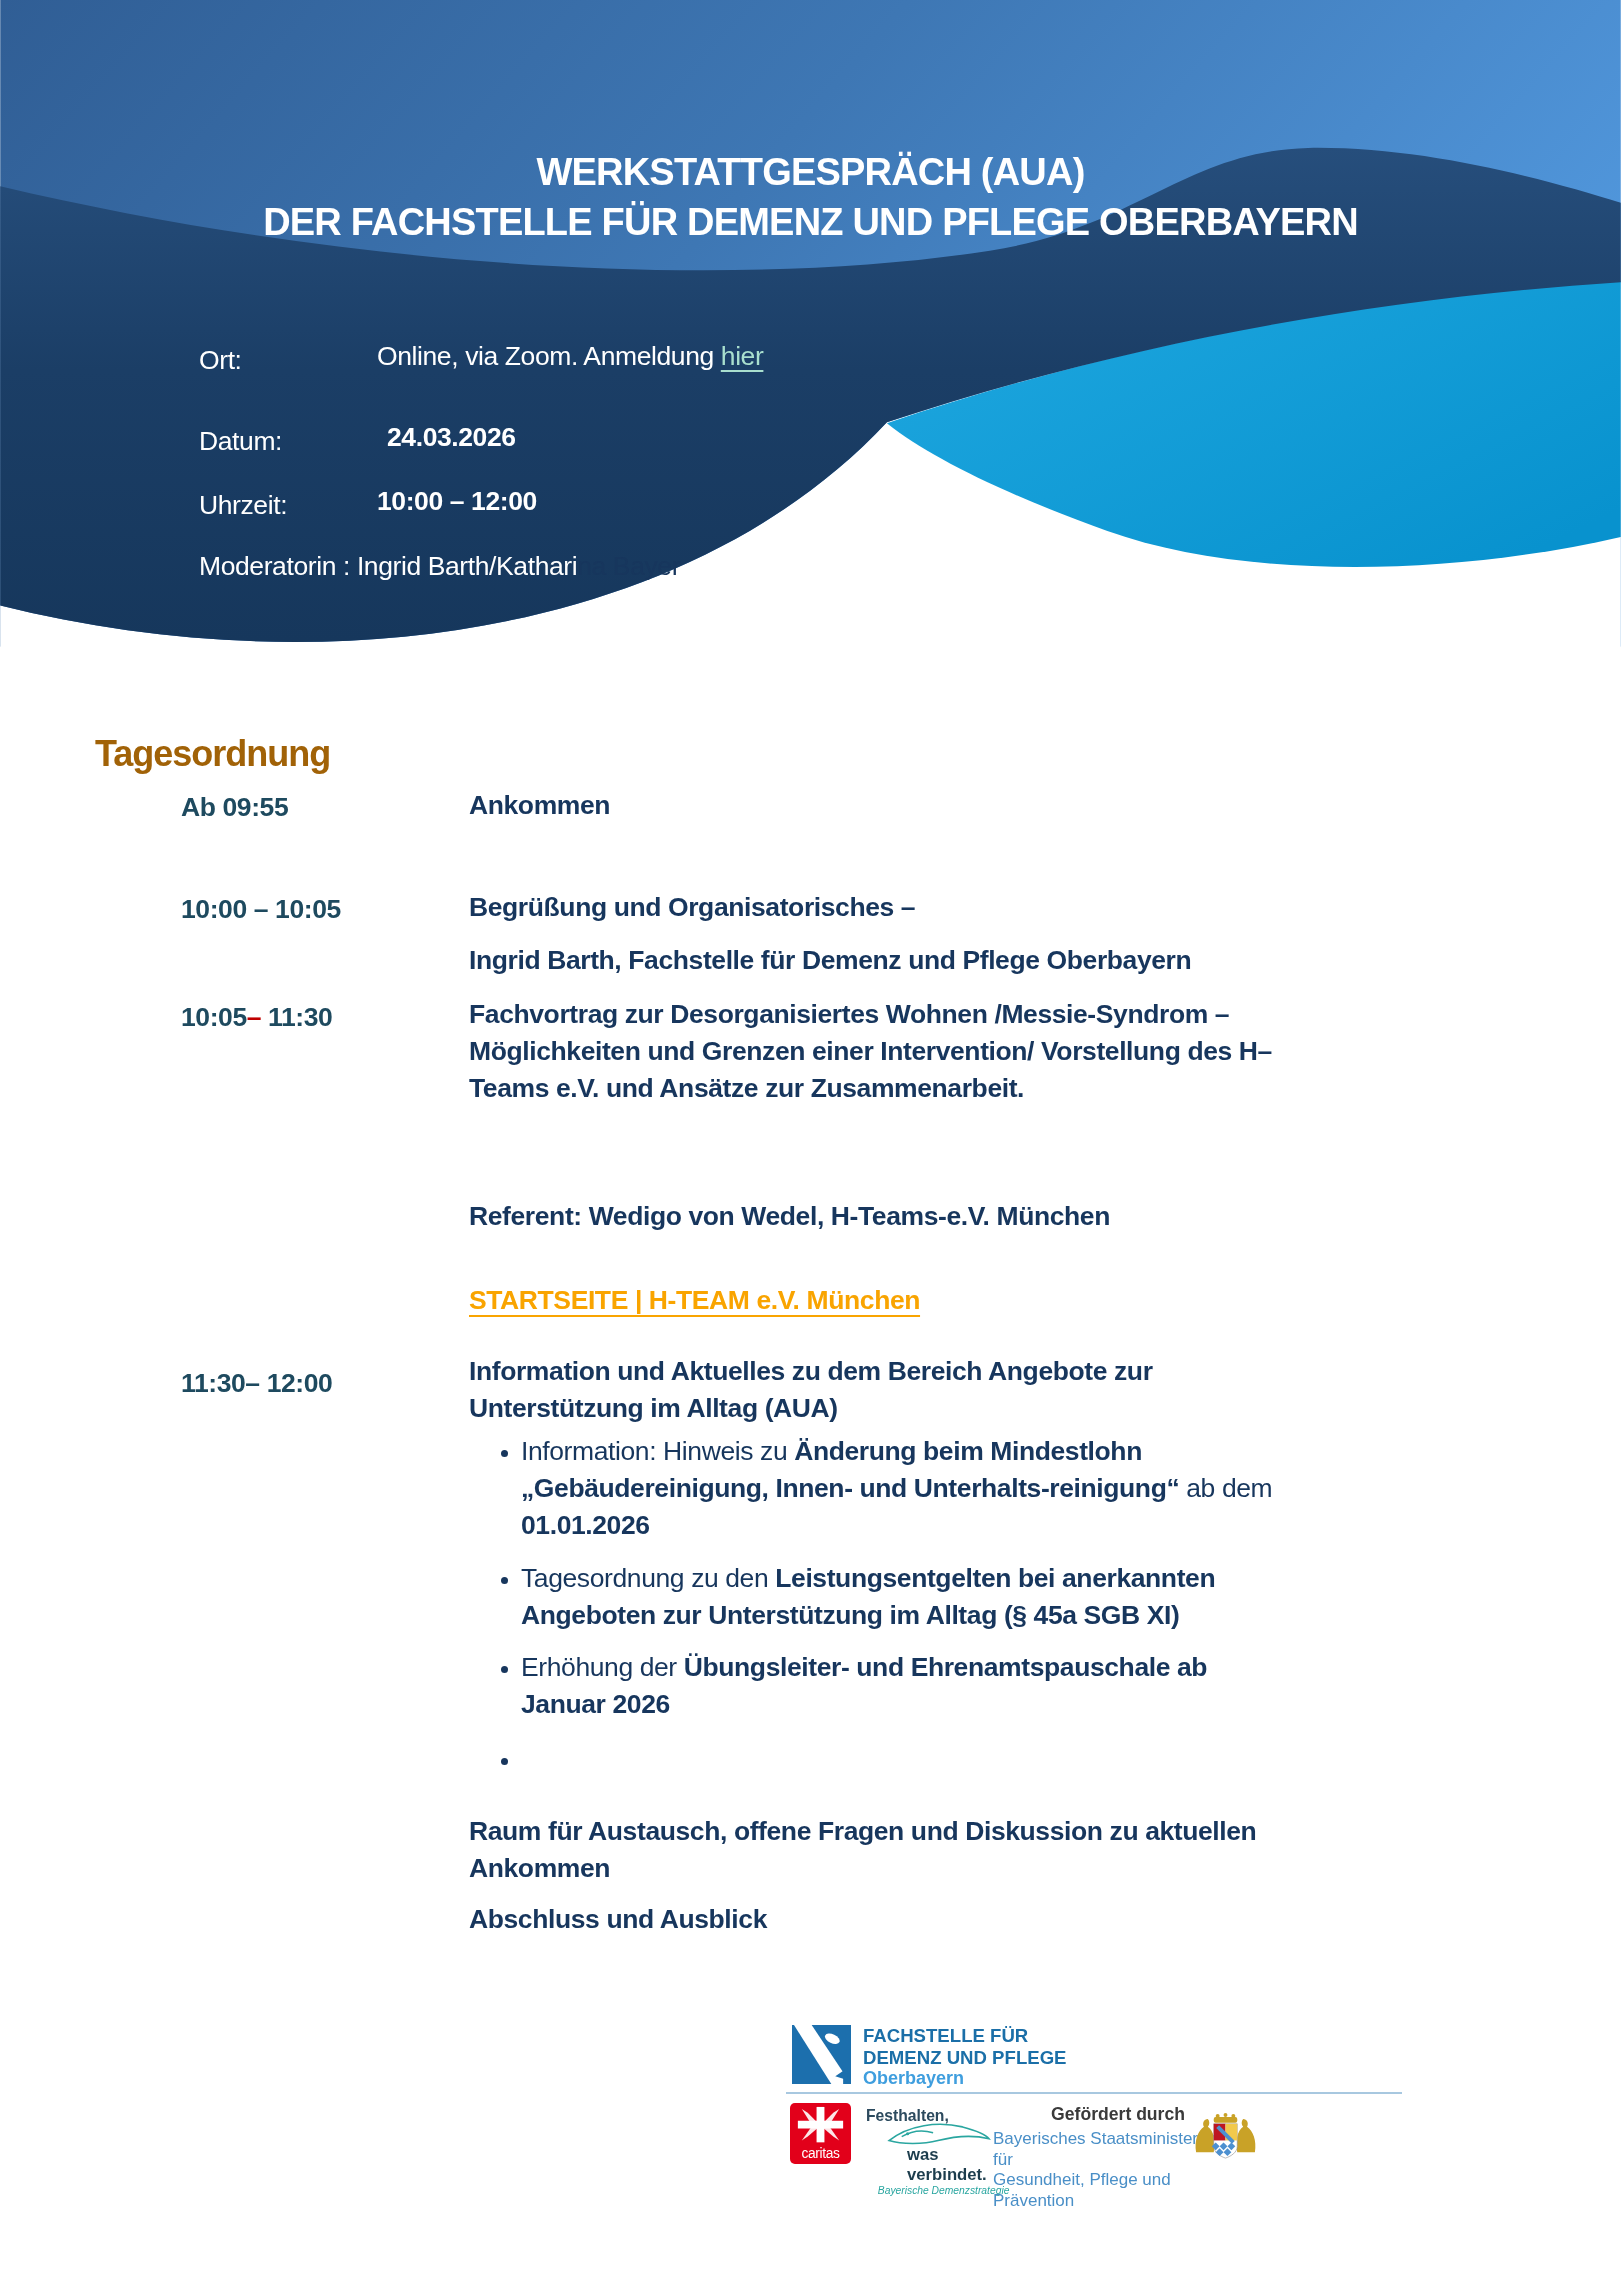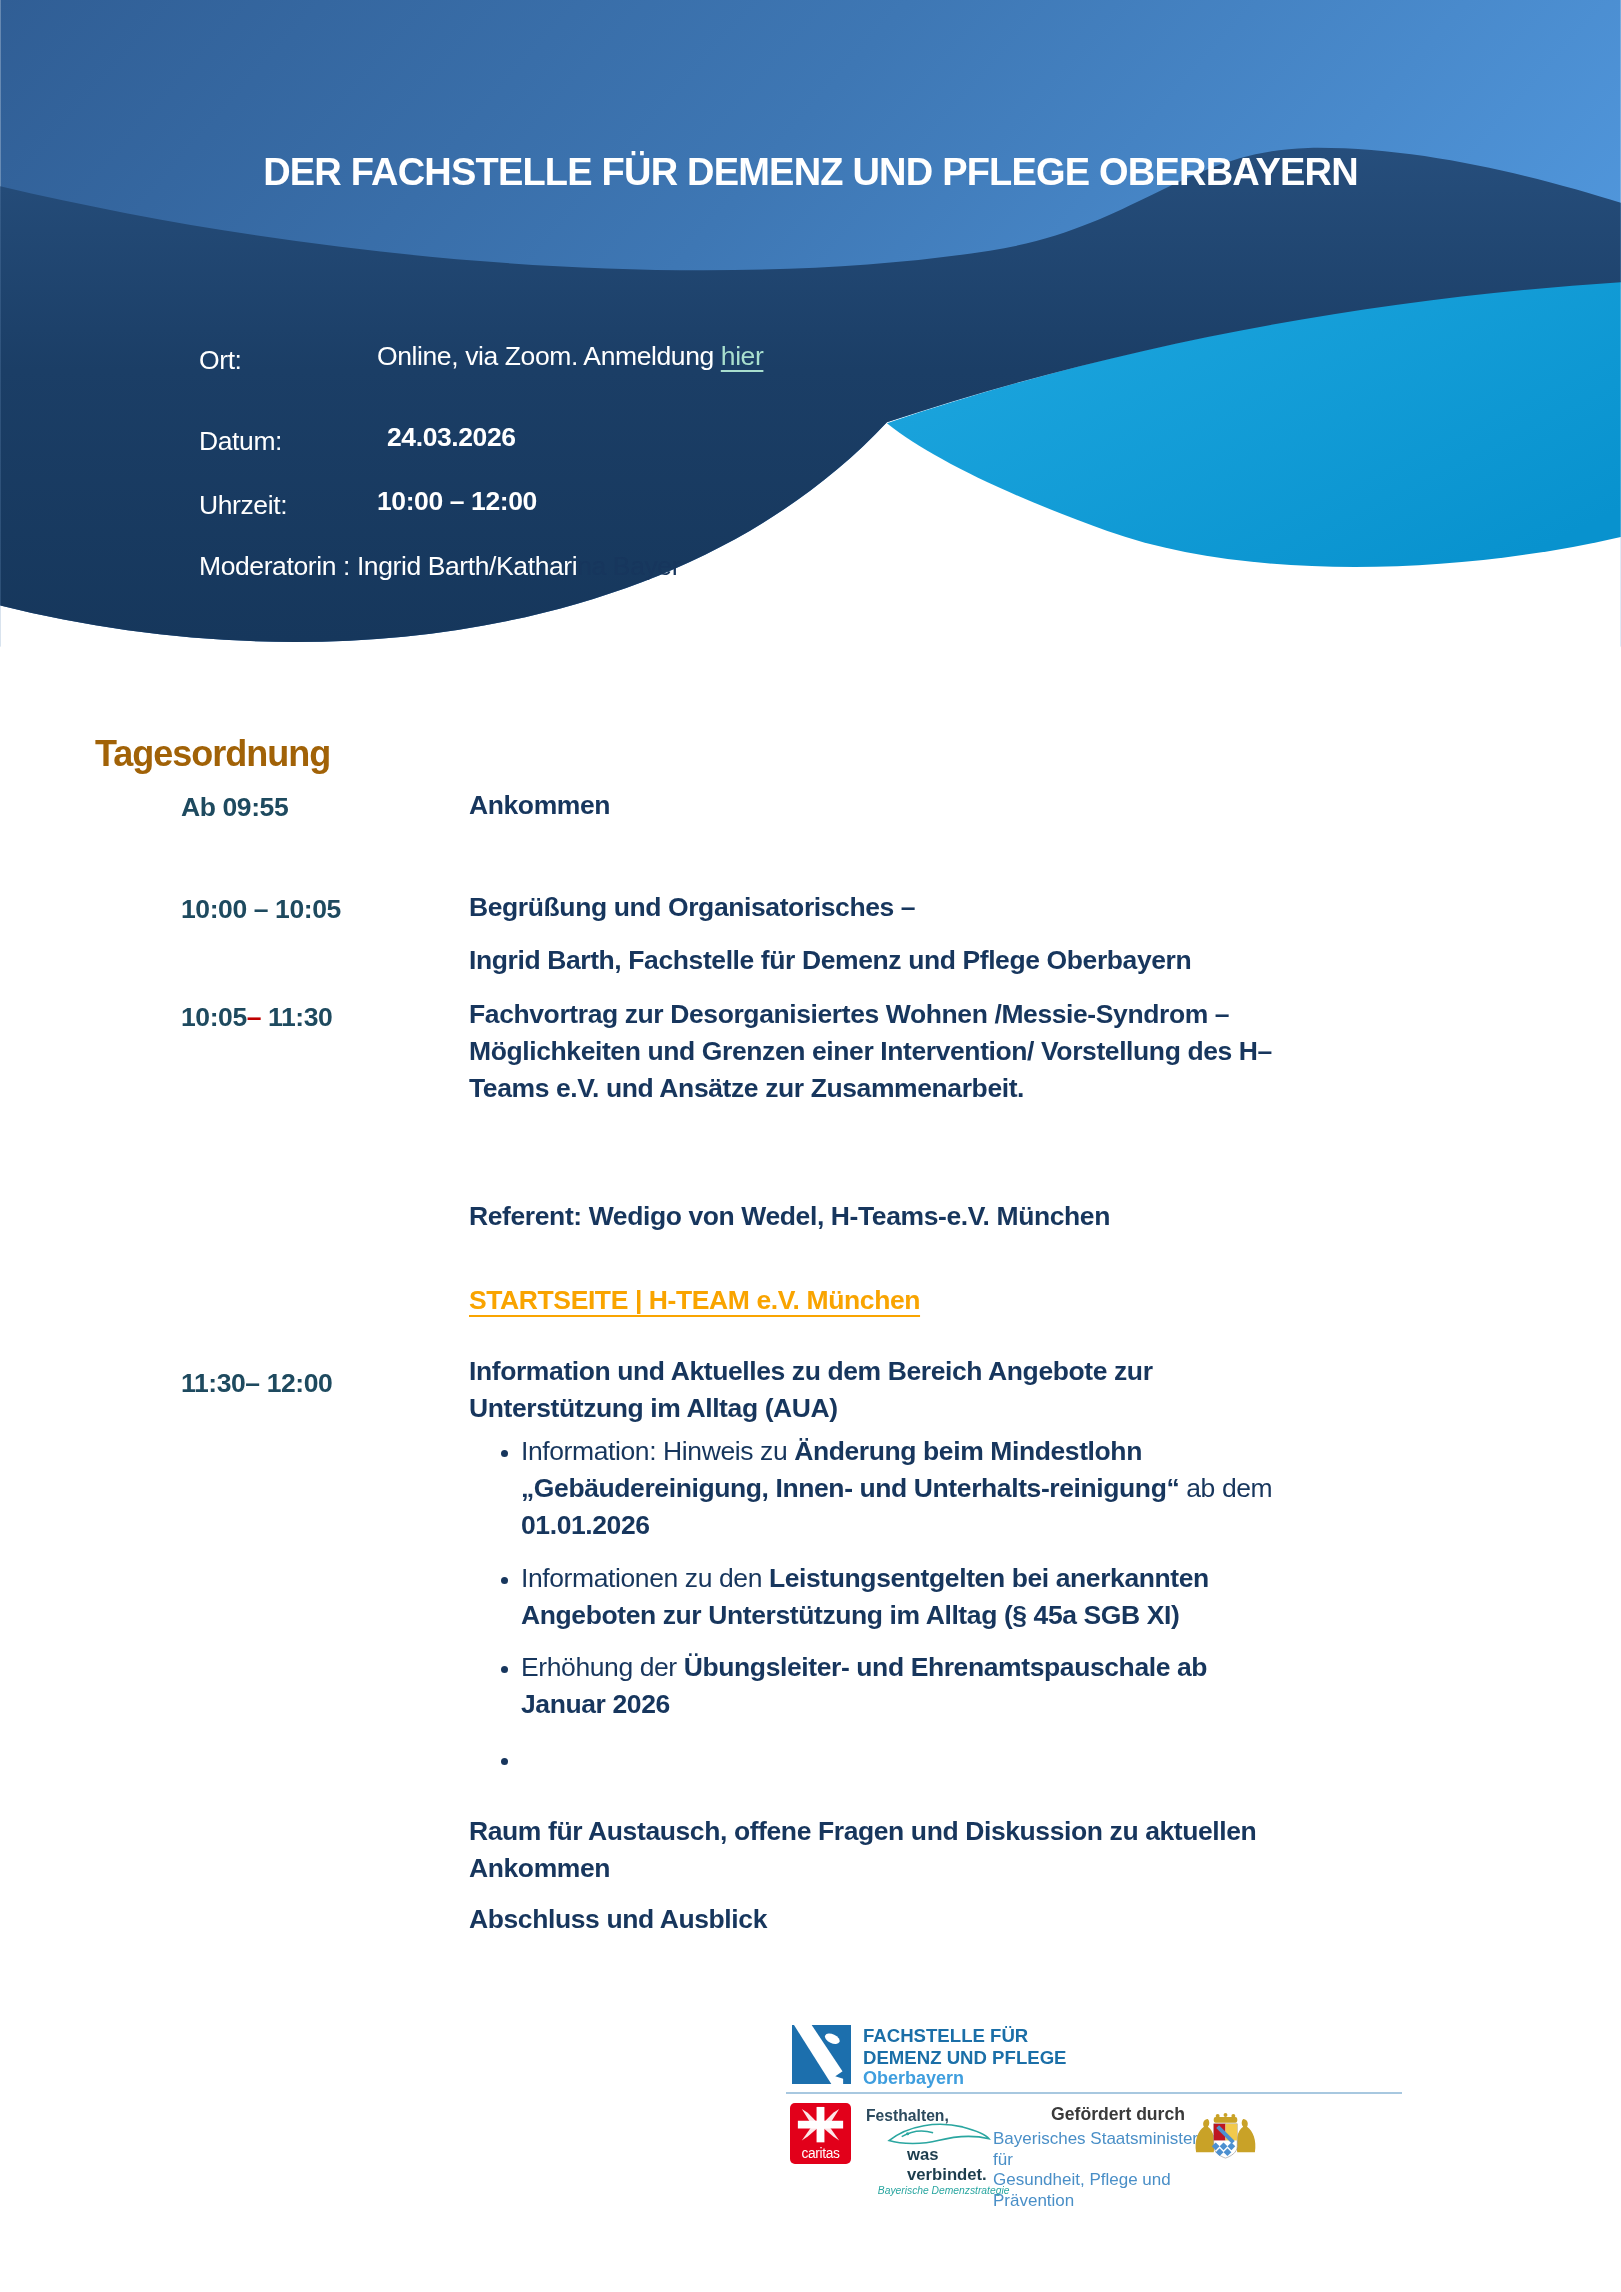--- a/index.html
+++ b/index.html
@@ -65,20 +65,21 @@
       <stop offset="1" stop-color="#0892CE"></stop>
     </linearGradient>
   </defs>
   <rect x="0" y="0" width="1654" height="660" fill="url(#bgGrad)"></rect>
   <path fill="#ffffff" d="M 0,618 C 330,700 700,650 905,431 C 1150,350 1400,305 1654,288 L 1654,740 L 0,740 Z"></path>
   <path fill="url(#cyanGrad)" d="M 905,432 C 1150,349 1400,304 1654,287 L 1654,548 C 1480,588 1270,592 1130,542 C 1030,506 950,468 905,432 Z"></path>
   <path fill="url(#navyGrad)" d="M 0,190 C 330,268 720,300 1010,256 C 1160,232 1210,154 1335,151 C 1450,149 1575,182 1654,207 L 1654,288 C 1400,305 1150,350 905,431 C 700,650 330,700 0,618 Z"></path>
 </svg>
 
 <div class="abs hdr-title">
+  <div>WERKSTATTGESPRÄCH (AUA)</div>
   <div>DER FACHSTELLE FÜR DEMENZ UND PFLEGE OBERBAYERN</div>
 </div>
 
 <div class="abs detail-label" style="top:345px;">Ort:</div>
 <div class="abs detail-value" style="top:341px;">
   <span>Online, via Zoom. Anmeldung </span><a class="hier-link">hier</a>
 </div>
 
 <div class="abs detail-label" style="top:426px;">Datum:</div>
 <div class="abs detail-value bold" style="top:422px;margin-left:10px;">24.03.2026</div>
@@ -113,21 +114,21 @@
 <div class="abs time" style="top:1368px;">
   <span>11:30</span><span>–</span><span> 12:00</span>
 </div>
 <div class="abs content" style="top:1353px;">Information und Aktuelles zu dem Bereich Angebote zur
 Unterstützung im Alltag (AUA)</div>
 
 <ul class="abs agenda-bullets">
   <li class="li-1"><span class="regular">Information: Hinweis zu </span><span class="bold">Änderung beim Mindestlohn
 „Gebäudereinigung, Innen- und Unterhalts-reinigung“</span><span class="regular"> ab dem
 </span><span class="bold">01.01.2026</span></li>
-  <li class="li-2"><span class="regular">Informationen zu den </span><span class="bold">Leistungsentgelten bei anerkannten
+  <li class="li-2"><span class="regular">Tagesordnung zu den </span><span class="bold">Leistungsentgelten bei anerkannten
 Angeboten zur Unterstützung im Alltag (§ 45a SGB XI)</span></li>
   <li class="li-3"><span class="regular">Erhöhung der </span><span class="bold">Übungsleiter- und Ehrenamtspauschale ab
 Januar 2026</span></li>
   <li><span></span></li>
 </ul>
 
 <div class="abs content" style="top:1813px;">Raum für Austausch, offene Fragen und Diskussion zu aktuellen
 Ankommen</div>
 <div class="abs content" style="top:1901px;">Abschluss und Ausblick</div>
 

